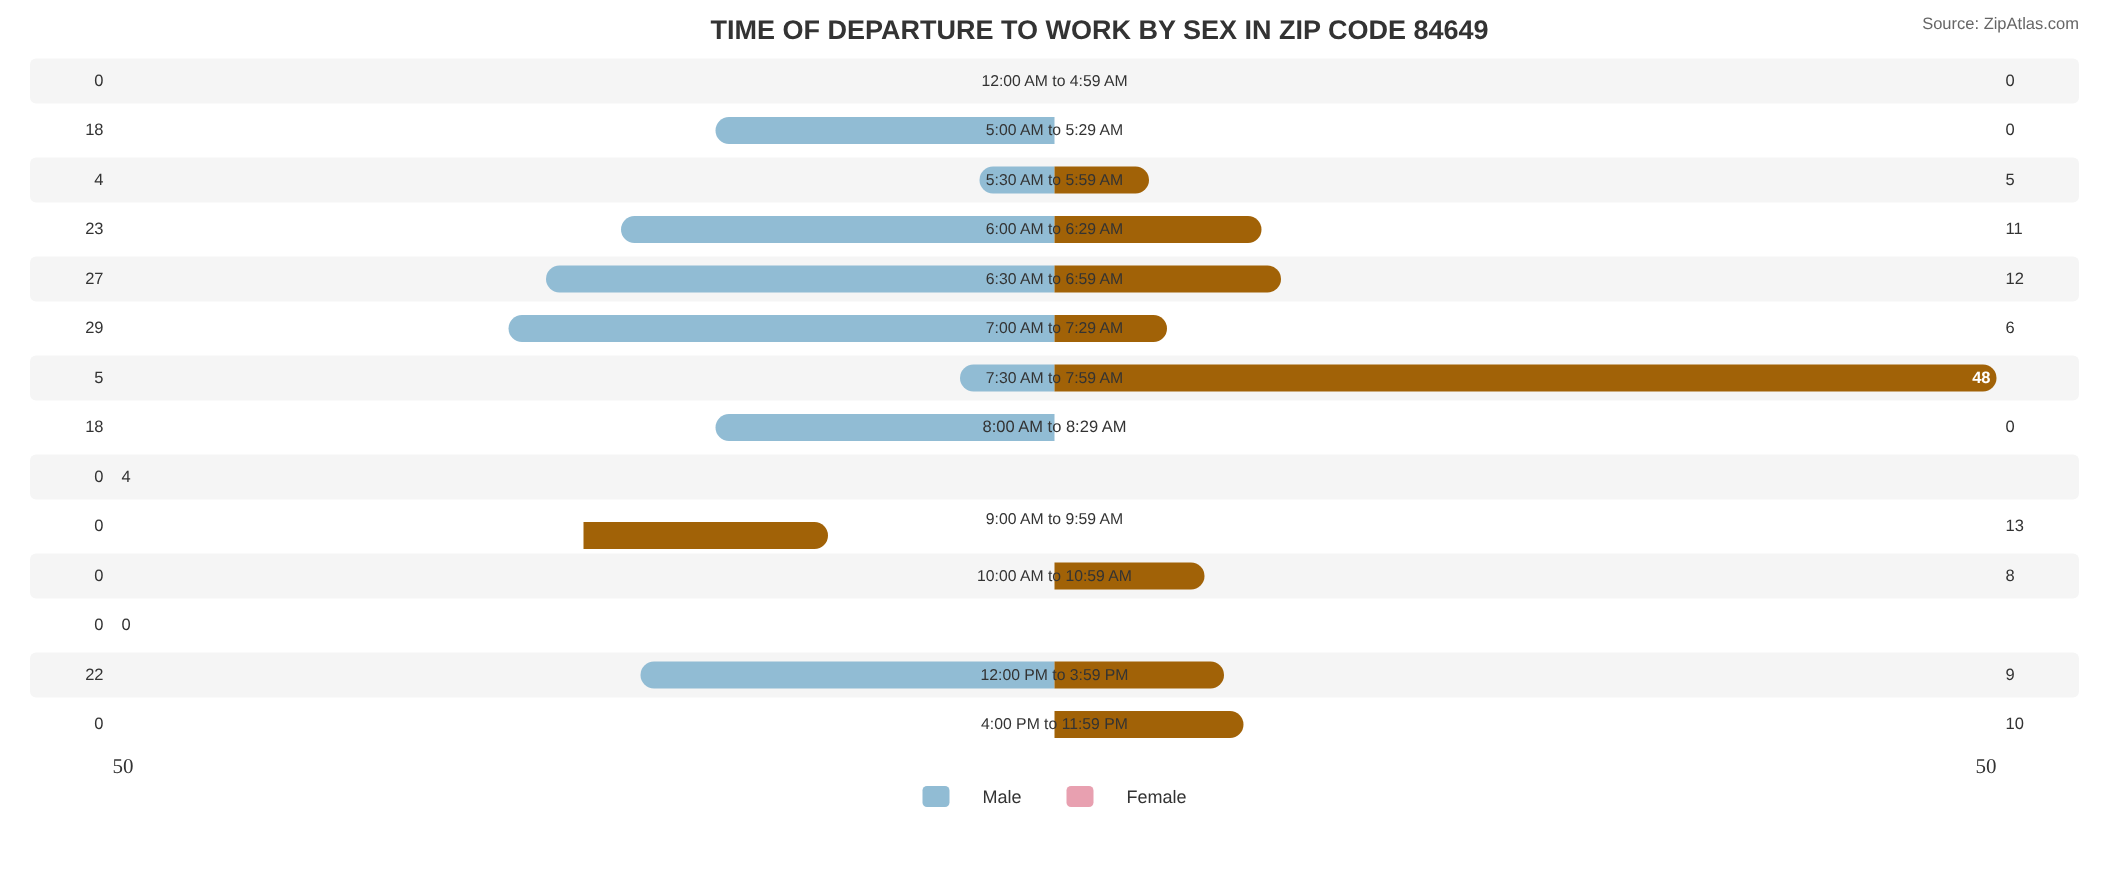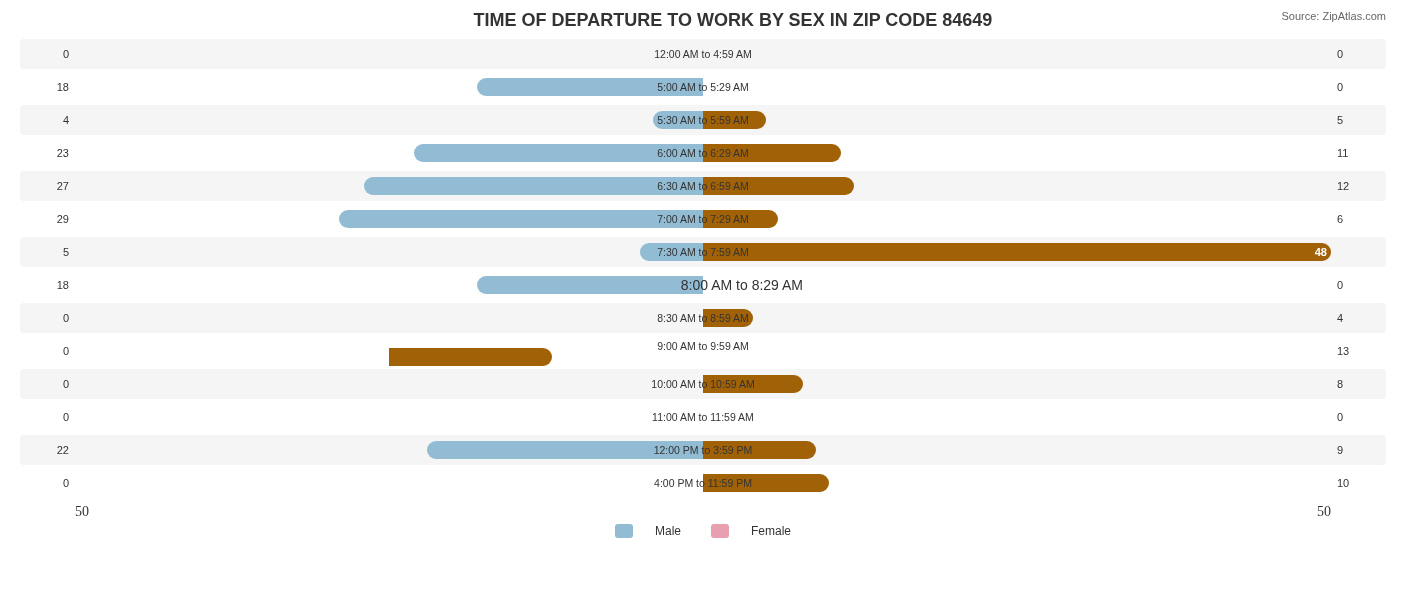--- a/index.html
+++ b/index.html
@@ -265,36 +265,27 @@
         <div class="right-val"></div>
       </div>
       <div class="bar-row row-bg-odd">
         <div class="left-val">18</div>
         <div class="bar-section">
           <div class="bars-wrapper" style="position: relative;">
             <div class="male-side">
               <div class="male-bar" style="width: 36%;"></div>
             </div>
             <div class="female-side"></div>
-            <div class="label-center" style="position: absolute; left: 50%; transform: translateX(-50%); width: 200px; text-align: right; font-size: 14px; color: rgb(51, 51, 51); z-index: 10; white-space: nowrap;">8:00 AM to 8:29 AM</div>
+            <div class="label-center" style="position: absolute; left: 50%; transform: translateX(-50%); width: 200px; text-align: center; font-size: 11px; color: rgb(51, 51, 51); z-index: 10; white-space: nowrap;">8:00 AM to 8:29 AM</div>
           </div>
         </div>
         <div class="right-val">0</div>
       </div>
       <div class="bar-row row-bg-even">
         <div class="left-val">0</div>
-        <div class="bar-section">
-          <div class="bars-wrapper" style="position: relative;">
-            <div class="male-side"></div>
-            <div class="female-side">
-              <div class="female-bar" style="width: 8%;"></div>
-            </div>
-            <div class="label-center" style="position: absolute; left: 50%; transform: translateX(-50%); width: 200px; text-align: center; font-size: 10.5px; color: rgb(51, 51, 51); z-index: 10; white-space: nowrap;">8:30 AM to 8:59 AM</div>
-          </div>
-        </div>
         <div class="right-val">4</div>
       </div>
       <div class="bar-row row-bg-odd">
         <div class="left-val">0</div>
         <div class="bar-section">
           <div class="bars-wrapper" style="position: relative; flex-direction: column;">
             <div class="male-side"></div>
             <div class="female-side">
               <div class="female-bar" style="width: 26%;"></div>
             </div>
@@ -311,27 +302,20 @@
             <div class="female-side">
               <div class="female-bar" style="width: 16%;"></div>
             </div>
             <div class="label-center" style="position: absolute; left: 50%; transform: translateX(-50%); width: 200px; text-align: center; font-size: 10.5px; color: rgb(51, 51, 51); z-index: 10; white-space: nowrap;">10:00 AM to 10:59 AM</div>
           </div>
         </div>
         <div class="right-val">8</div>
       </div>
       <div class="bar-row row-bg-odd">
         <div class="left-val">0</div>
-        <div class="bar-section">
-          <div class="bars-wrapper" style="position: relative;">
-            <div class="male-side"></div>
-            <div class="female-side"></div>
-            <div class="label-center" style="position: absolute; left: 50%; transform: translateX(-50%); width: 200px; text-align: center; font-size: 10.5px; color: rgb(51, 51, 51); z-index: 10; white-space: nowrap;">11:00 AM to 11:59 AM</div>
-          </div>
-        </div>
         <div class="right-val">0</div>
       </div>
       <div class="bar-row row-bg-even">
         <div class="left-val">22</div>
         <div class="bar-section">
           <div class="bars-wrapper" style="position: relative;">
             <div class="male-side">
               <div class="male-bar" style="width: 44%;"></div>
             </div>
             <div class="female-side">

